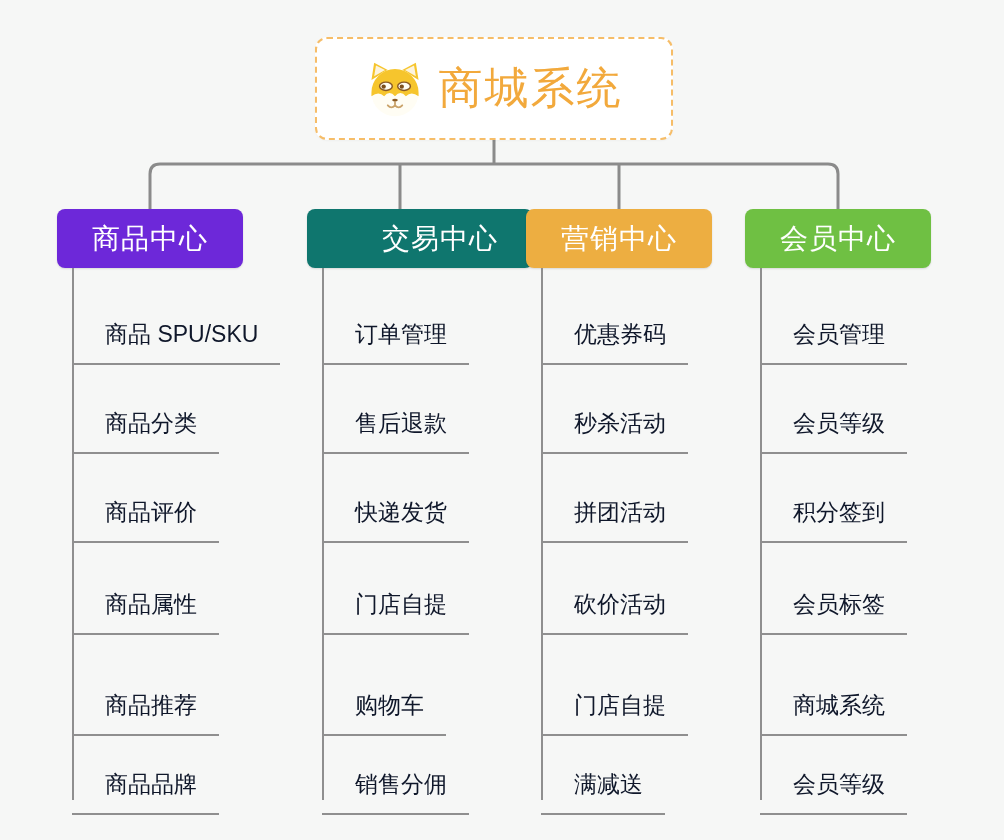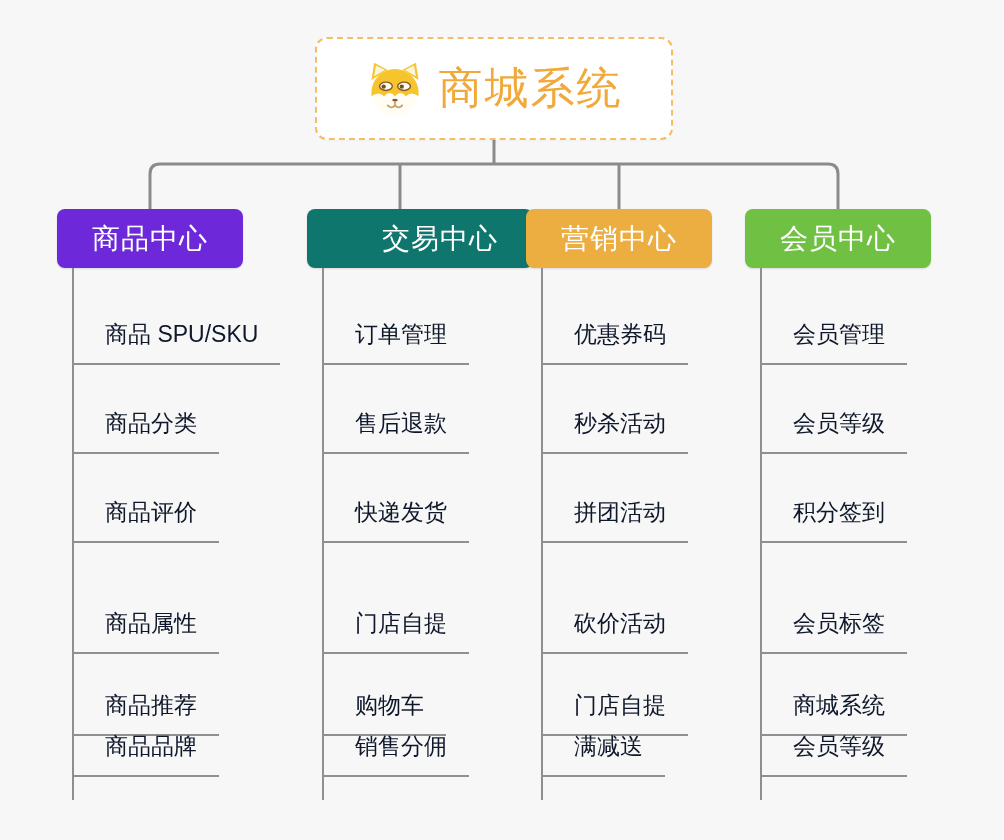--- a/index.html
+++ b/index.html
@@ -65,23 +65,23 @@
     font-size:23px;
     line-height:26px;
     color:#0f172a;
     border-bottom:2px solid #8f8f8f;
     white-space:nowrap;
     width:max-content;
   }
   .leaf.r0{top:112px;}
   .leaf.r1{top:201px;}
   .leaf.r2{top:290px;}
-  .leaf.r3{top:401px;}
+  .leaf.r3{top:382px;}
   .leaf.r4{top:483px;}
-  .leaf.r5{top:524px;}
+  .leaf.r5{top:562px;}
 </style>
 </head>
 <body>
 
 <div class="canvas">
 
   <svg class="connectors" width="1004" height="840">
     <g stroke="#8b8b8b" stroke-width="3" fill="none">
       <path d="M494 140 L494 164"></path>
       <path d="M150 209 L150 174 Q150 164 160 164 L828 164 Q838 164 838 174 L838 209"></path>

